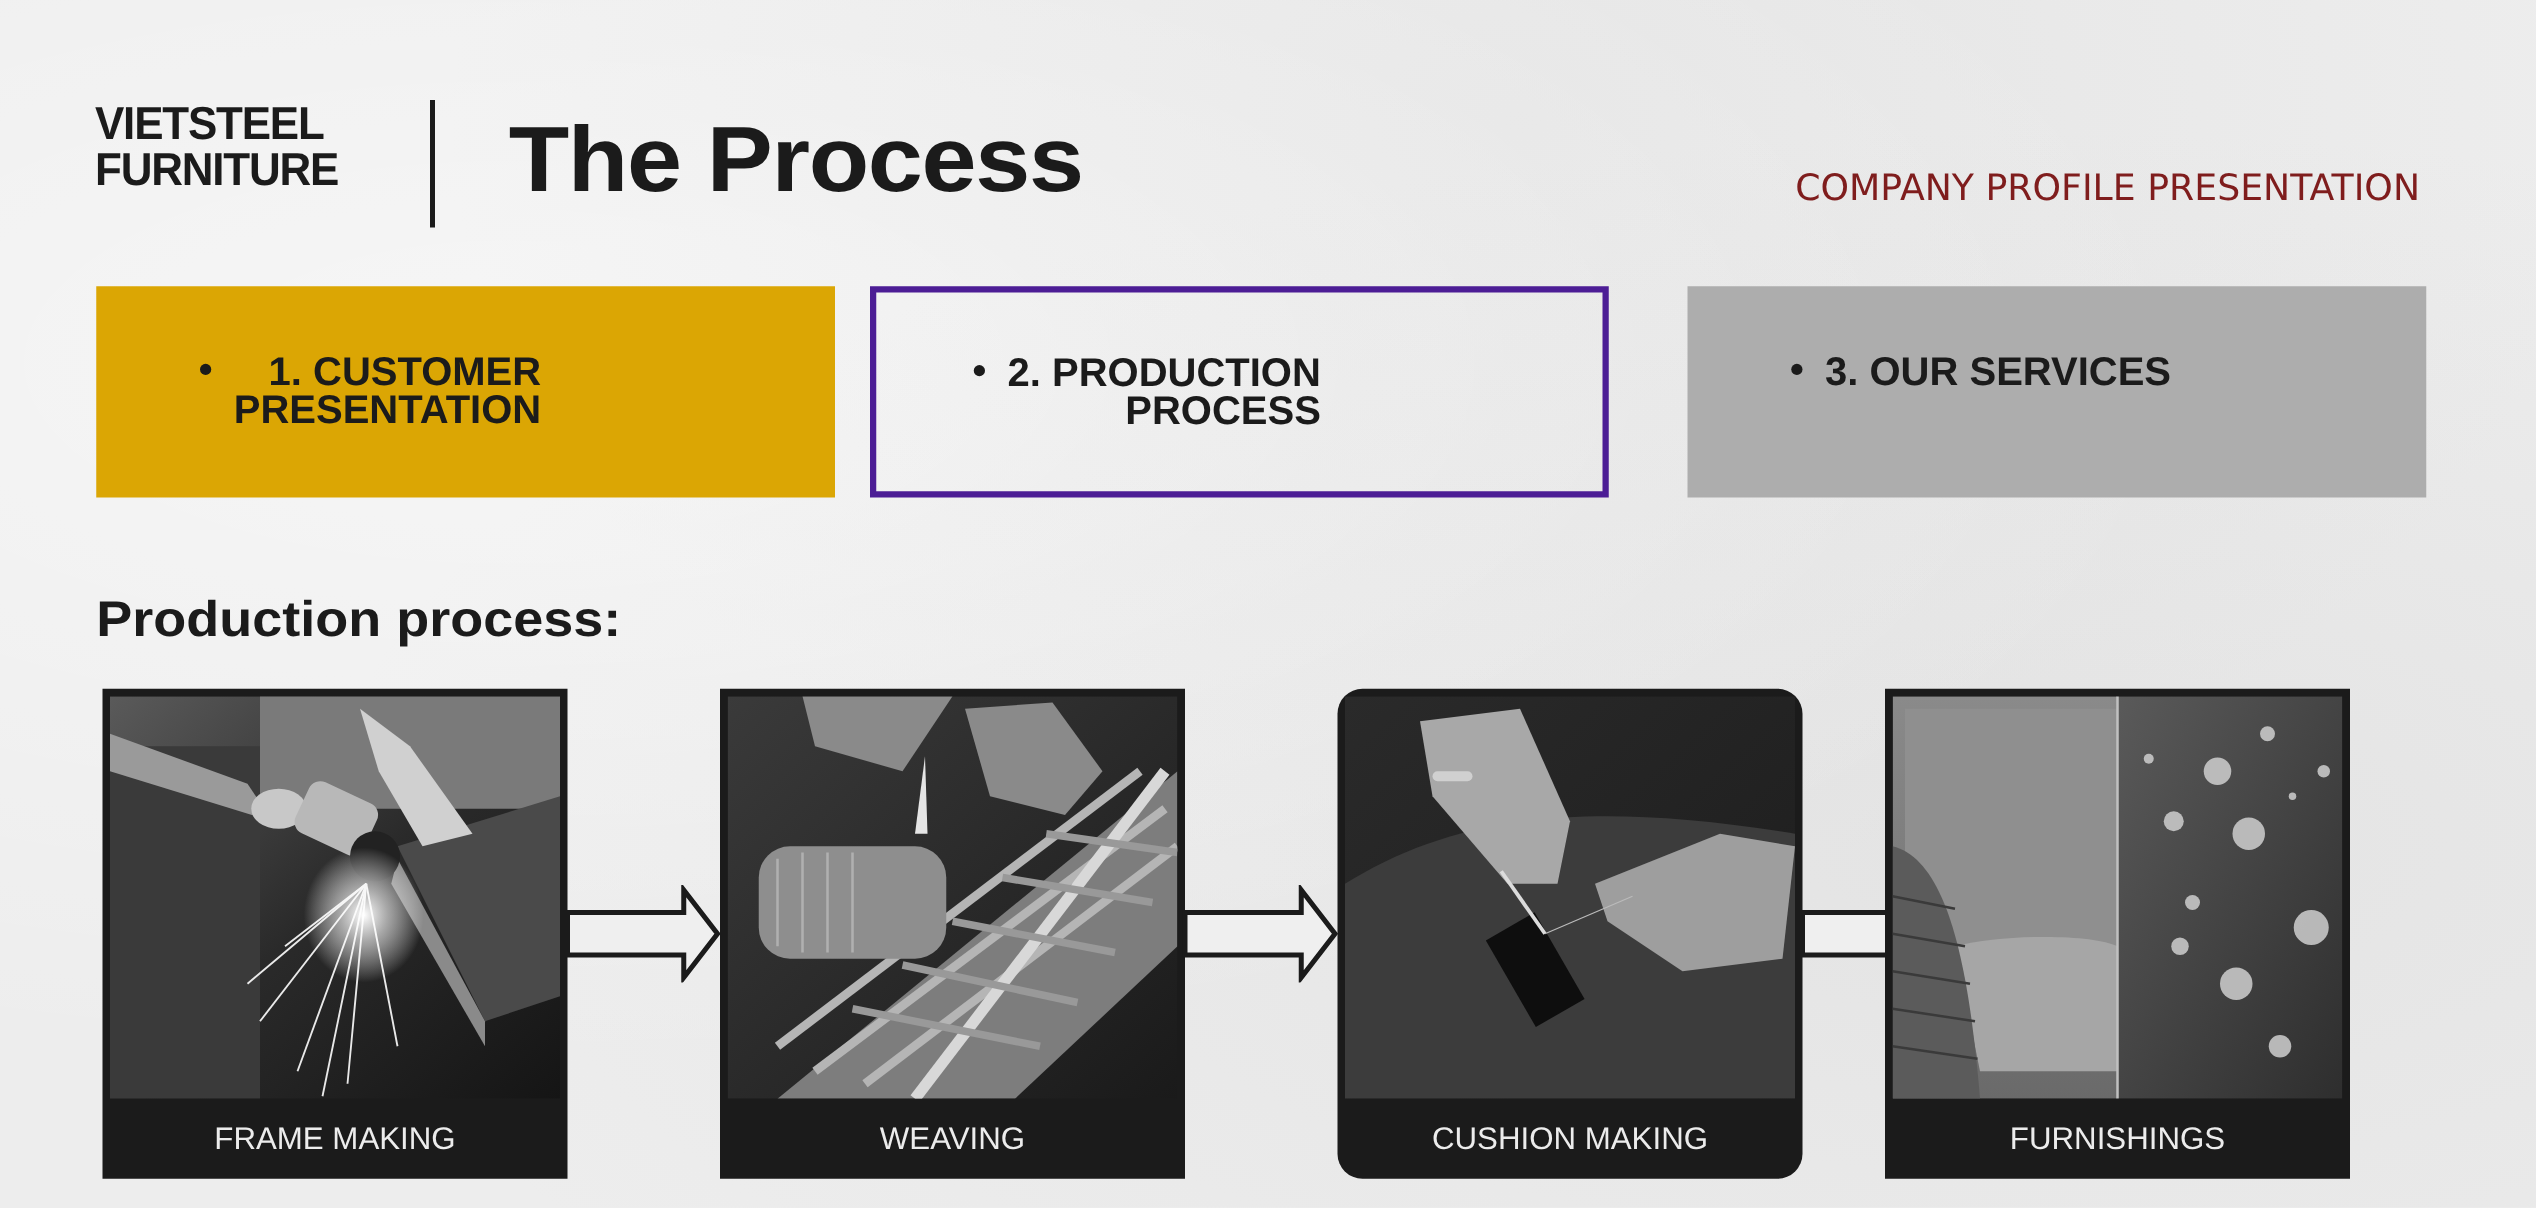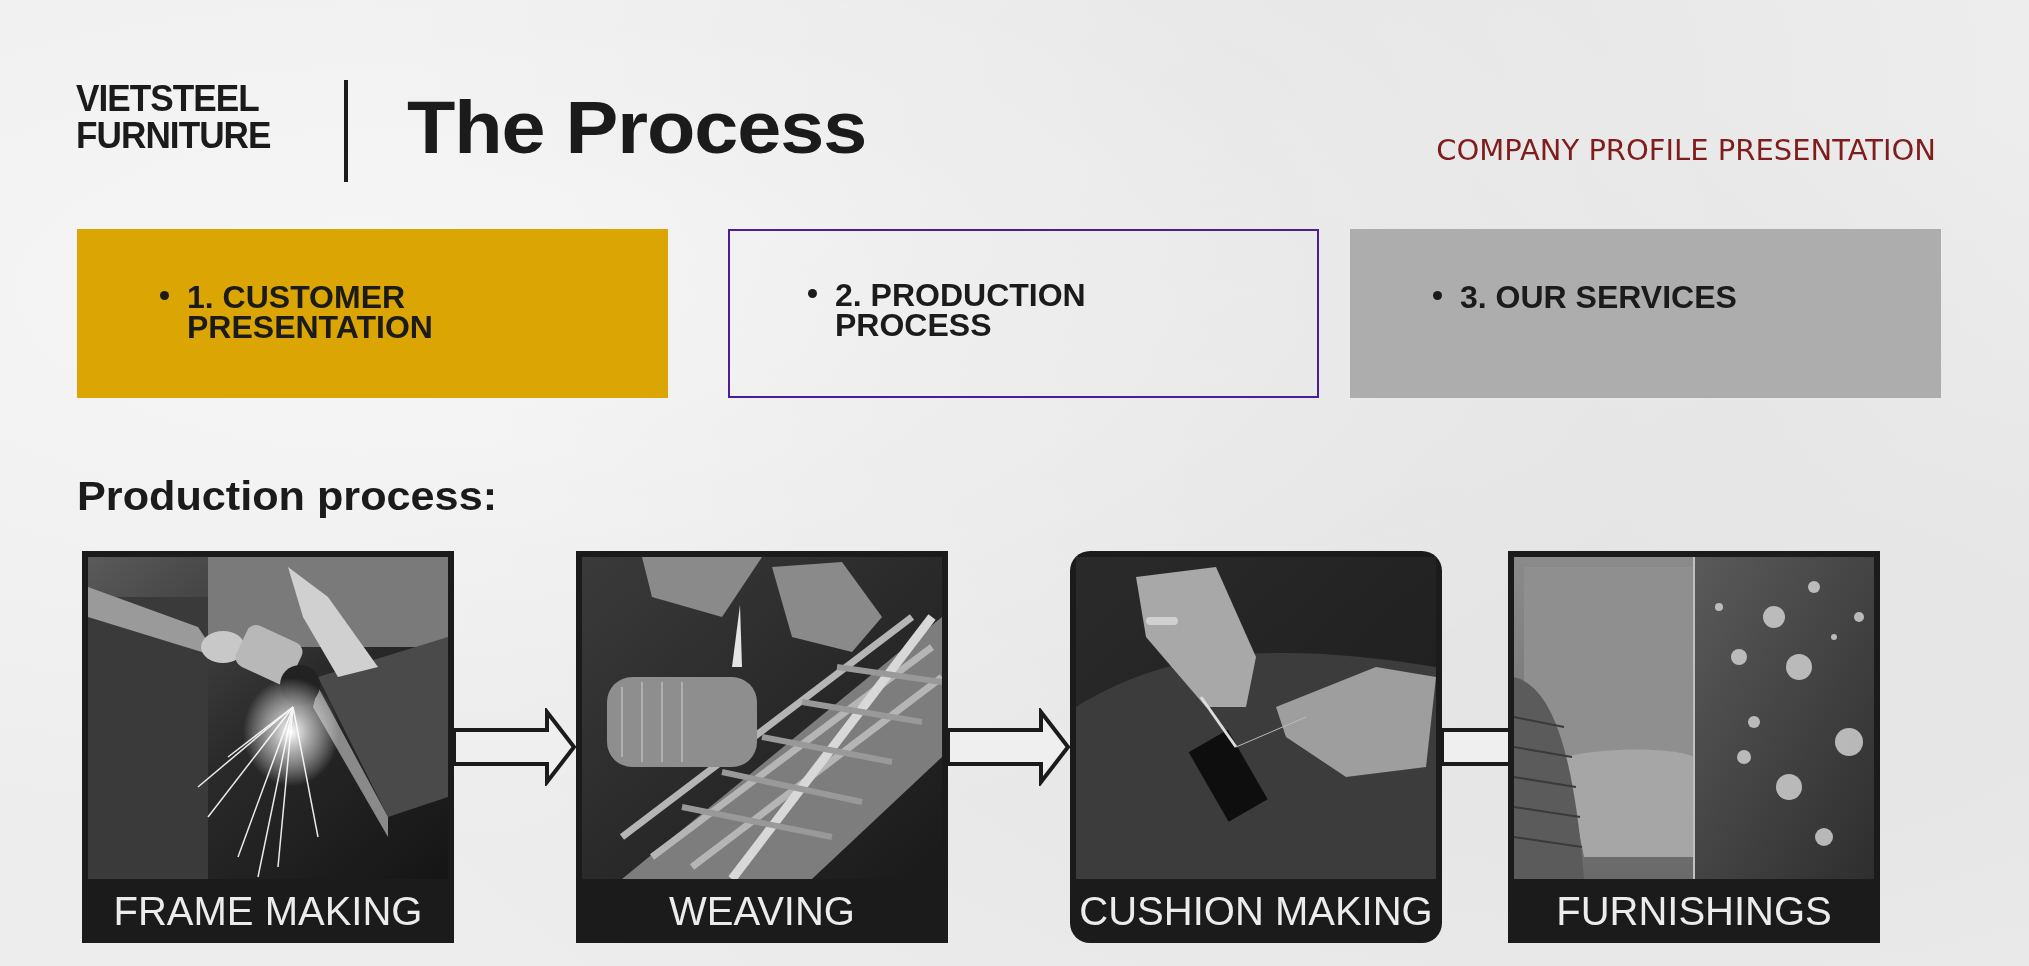--- a/index.html
+++ b/index.html
@@ -29,28 +29,28 @@
   }
   .subtitle {
     left:1410px; top:130px; width:526px; text-align:right;
     font-family:"DejaVu Sans", sans-serif; font-size:29px; line-height:40px;
     letter-spacing:0px; white-space:nowrap; color:#7f1d1d;
   }
   .tab {
     top:229px; height:169px; width:591px; box-sizing:border-box;
   }
   .tab1 { left:77px; background:#dba604; }
-  .tab2 { left:728px; border:2px solid #4c1d95; background:transparent; }
+  .tab2 { left:696px; border:5px solid #4c1d95; background:transparent; }
   .tab3 { left:1350px; background:#adadad;padding-left:40px; }
   .tab-bullet {
     position:absolute; width:9px; height:9px; border-radius:50%; background:#1b1b1b;
   }
   .tab-label {
     position:absolute; font-weight:bold; font-size:32px; line-height:30px;
-    letter-spacing:0px; white-space:nowrap; color:#1b1b1b;
+    letter-spacing:0px; white-space:nowrap; color:#1b1b1b;text-align:right;
   }
   .tab1 .tab-bullet { left:83px; top:62px; }
   .tab1 .tab-label { left:110px; top:53px; }
   .tab2 .tab-bullet { left:78px; top:58px; }
   .tab2 .tab-label { left:105px; top:49px; }
   .tab3 .tab-bullet { left:83px; top:62px; }
   .tab3 .tab-label { left:110px; top:53px; }
   .section-heading {
     left:77px; top:472px; font-weight:bold; font-size:40px; line-height:48px;
     white-space:nowrap; letter-spacing:0px;
@@ -58,21 +58,21 @@
   }
   .card {
     top:551px; width:372px; height:392px; background:#1b1b1b; box-sizing:border-box;
   }
   .card .photo {
     position:absolute; left:6px; top:6px; width:360px; height:322px; overflow:hidden;
   }
   .card .photo svg { display:block; }
   .card .label {
     position:absolute; left:0; right:0; top:336px; height:48px; text-align:center;
-    color:#ececec; font-size:40px; line-height:48px; white-space:nowrap;
+    color:#ececec; font-size:25px; line-height:48px; white-space:nowrap;
     font-family:"Liberation Sans", sans-serif;
   }
   .c1 { left:82px; } .c2 { left:576px; } .c3 { left:1070px;border-radius:20px; } .c4 { left:1508px; }
   .arrow { top:708px; width:126px; height:78px; }
   .a1 { left:452px; } .a2 { left:946px; } .a3 { left:1440px; }
 </style>
 </head>
 <body>
 
 <div class="abs logo">

